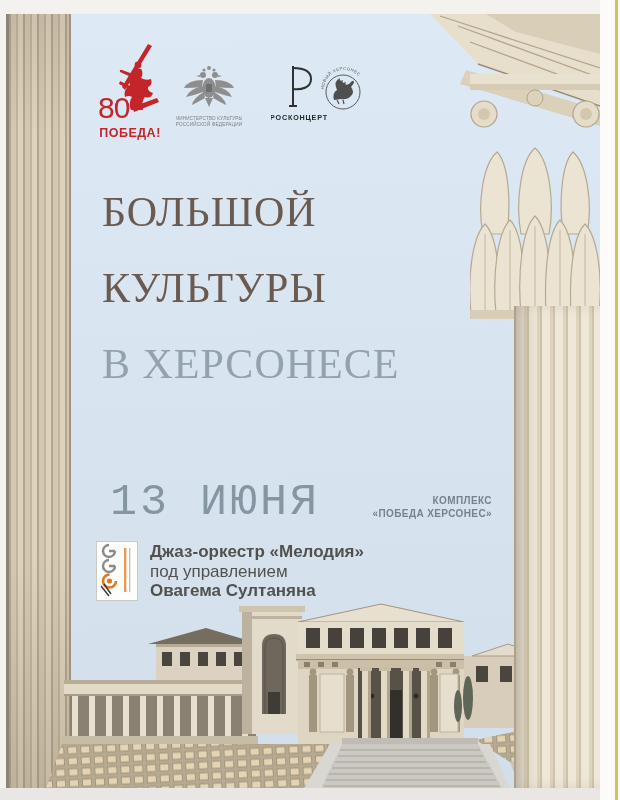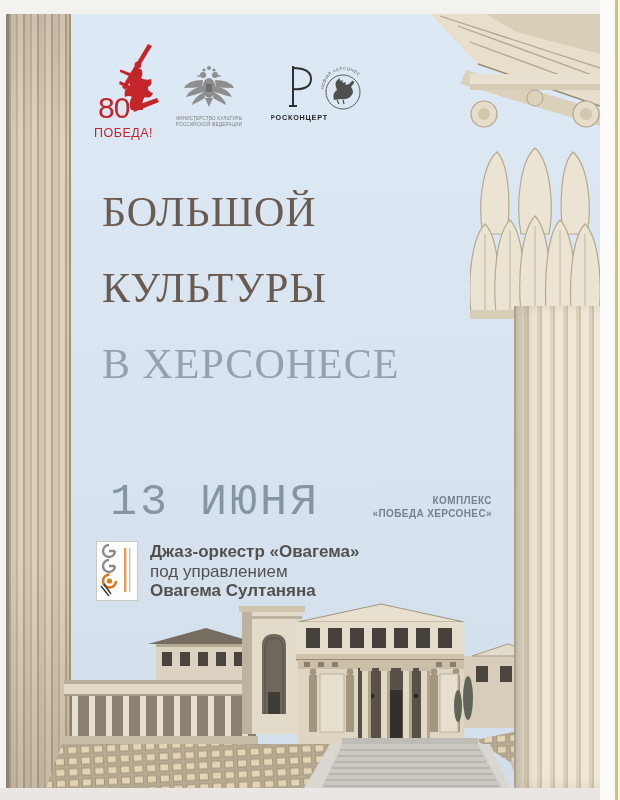--- a/index.html
+++ b/index.html
@@ -21,21 +21,21 @@
   
   .column-shaft{position:absolute;right:0;top:292px;width:86px;height:482px;
     background:repeating-linear-gradient(to right,#cfc4ab 0 2px,#efe8d8 2px 10px,#ded3bc 10px 13px);
     box-shadow:inset 16px 0 20px -10px rgba(120,106,84,0.55);}
   .entablature{position:absolute;left:400px;top:0;width:194px;height:112px;}
   .capital{position:absolute;left:464px;top:50px;width:130px;height:255px;}
   
   .victory{position:absolute;left:88px;top:30px;width:72px;height:100px;color:#c4252b;}
   .victory .statue{position:absolute;left:14px;top:0;}
   .victory .num{position:absolute;left:4px;top:48px;font-size:30px;font-weight:400;letter-spacing:-1px;line-height:32px;}
-  .victory .lbl{position:absolute;left:0;top:82px;width:72px;text-align:left;font-size:12.5px;font-weight:400;letter-spacing:.5px;}
+  .victory .lbl{position:absolute;left:0;top:82px;width:72px;text-align:center;font-size:12.5px;font-weight:700;letter-spacing:.5px;}
   .ministry{position:absolute;left:170px;top:48px;width:66px;height:72px;}
   .rosconcert{position:absolute;left:250px;top:48px;width:56px;height:68px;margin-left:15px;}
   .emblem{position:absolute;left:310px;top:44px;width:54px;height:66px;}
   
   .title{position:absolute;left:96px;top:160px;color:#6b5a4f;
          font-family:"Liberation Serif","DejaVu Serif",serif;font-size:42px;line-height:76px;
          letter-spacing:1px;font-weight:400;}
   .title .t4{color:#94a2ae;}
   
   .date{position:absolute;left:90px;top:463px;color:#8695a2;
@@ -145,21 +145,21 @@
         <g fill="none" stroke="#e07820" stroke-width="2.6">
           <path d="M19 39 a6.5 6.5 0 1 1 -6.5 -6.5"></path>
         </g>
         <circle cx="12.5" cy="39" r="2.6" fill="#e07820"></circle>
         <path d="M4 44 L12 54 M7 42 L14 52" stroke="#3a3a3a" stroke-width="1.4"></path>
         <rect x="27" y="6" width="2.4" height="44" fill="#e07820" opacity="0.75"></rect>
         <rect x="32" y="6" width="1.4" height="44" fill="#9a9a9a" opacity="0.6"></rect>
       </svg>
     </div>
     <div class="program">
-      <div class="b">Джаз-оркестр «Овагема»</div>
+      <div class="b">Джаз-оркестр «Мелодия»</div>
       <div>под управлением</div>
       <div class="b">Овагема Султаняна</div>
     </div>
 
     <svg class="building" viewBox="0 0 594 194">
       <defs>
         <pattern id="seats" width="13" height="11" patternUnits="userSpaceOnUse" patternTransform="rotate(-3)">
           <rect width="13" height="11" fill="#b7aa92"></rect>
           <rect x="1.5" y="2" width="9" height="7" fill="#e4d4b3" stroke="#9a8d76" stroke-width="0.8"></rect>
         </pattern>

